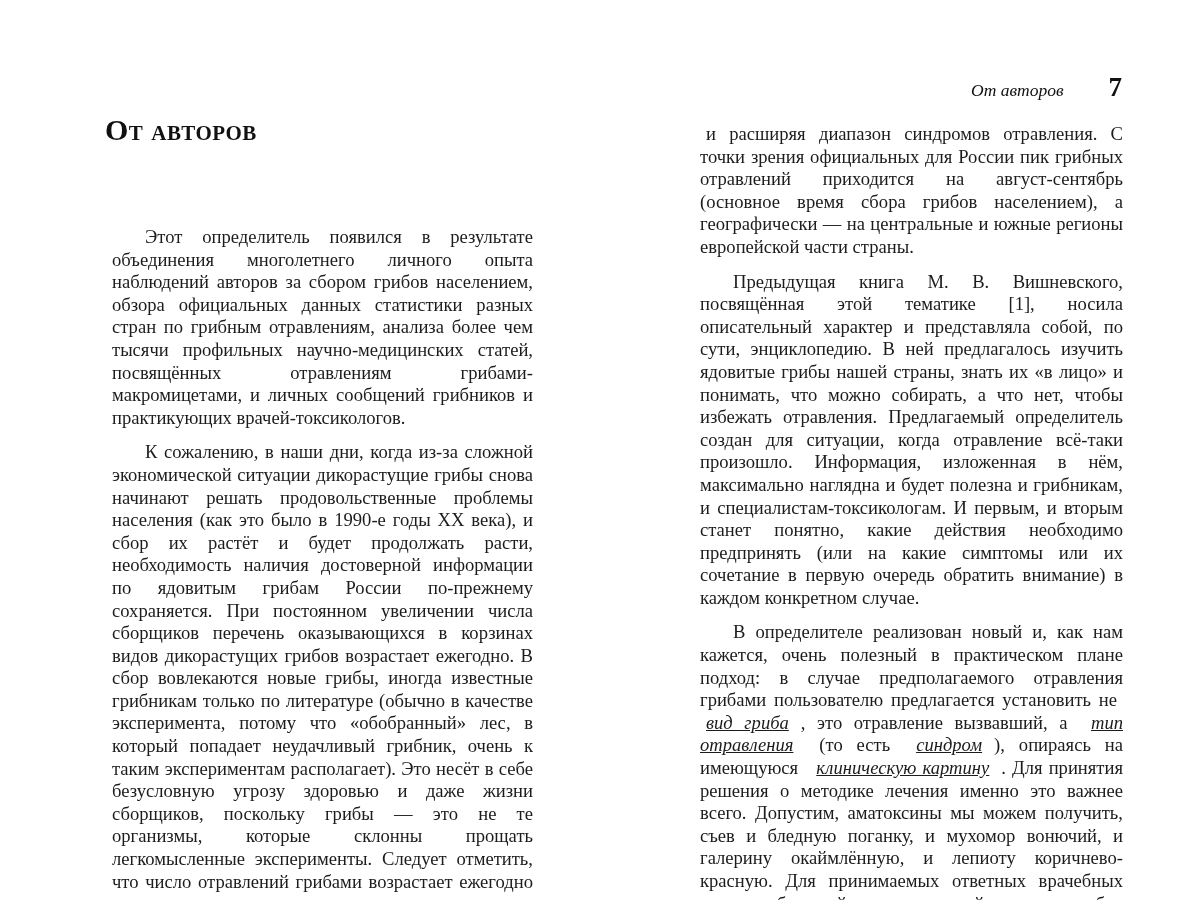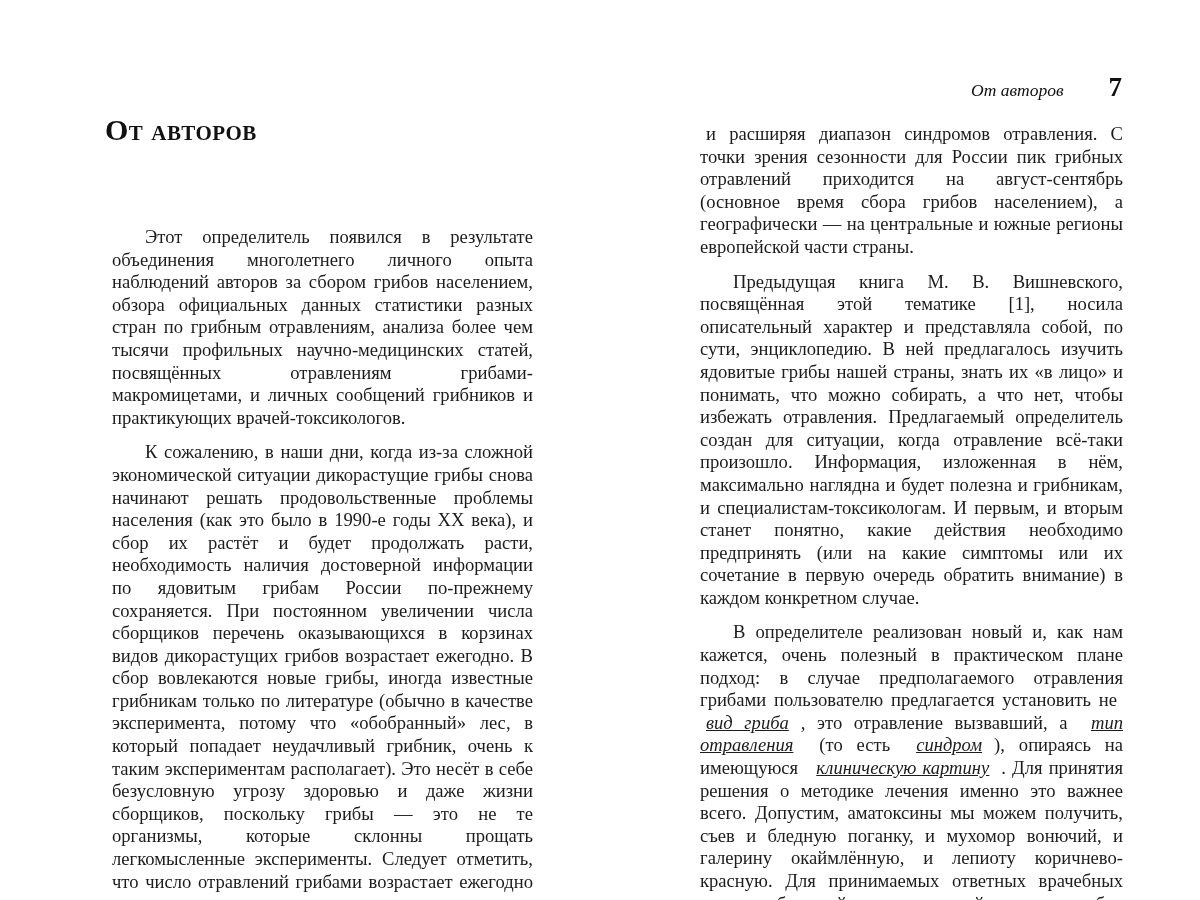--- a/index.html
+++ b/index.html
@@ -82,20 +82,20 @@
   </header>
 
   <h1 class="chapter-title">От авторов</h1>
 
   <section class="col-text left">
       <p class="para indent"><span>Этот определитель появился в результате объединения многолетнего личного опыта наблюдений авторов за сбором грибов населением, обзора официальных данных статистики разных стран по грибным отравлениям, анализа более чем тысячи профильных научно-медицинских статей, посвящённых отравлениям грибами-макромицетами, и личных сообщений грибников и практикующих врачей-токсикологов.</span></p>
       <p class="para indent fill"><span>К сожалению, в наши дни, когда из-за сложной экономической ситуации дикорастущие грибы снова начинают решать продовольственные проблемы населения (как это было в 1990-е годы XX века), и сбор их растёт и будет продолжать расти, необходимость наличия достоверной информации по ядовитым грибам России по-прежнему сохраняется. При постоянном увеличении числа сборщиков перечень оказывающихся в корзинах видов дикорастущих грибов возрастает ежегодно. В сбор вовлекаются новые грибы, иногда известные грибникам только по литературе (обычно в качестве эксперимента, потому что «обобранный» лес, в который попадает неудачливый грибник, очень к таким экспериментам располагает). Это несёт в себе безусловную угрозу здоровью и даже жизни сборщиков, поскольку грибы — это не те организмы, которые склонны прощать легкомысленные эксперименты. Следует отметить, что число отравлений грибами возрастает ежегодно не только из-за упомянутых выше причин, но и потому, что многие ядовитые (особенно теплолюбивые) грибы осваивают новые регионы, попадая в сборы</span></p>
     </section>
 
   <section class="col-text right">
-      <p class="para"><span>и расширяя диапазон синдромов отравления. С точки зрения сезонности для России пик грибных отравлений приходится на август-сентябрь (основное время сбора грибов населением), а географически — на центральные и южные регионы европейской части страны.</span></p>
+      <p class="para"><span>и расширяя диапазон синдромов отравления. С точки зрения официальных для России пик грибных отравлений приходится на август-сентябрь (основное время сбора грибов населением), а географически — на центральные и южные регионы европейской части страны.</span></p>
       <p class="para indent"><span>Предыдущая книга М. В. Вишневского, посвящённая этой тематике [1], носила описательный характер и представляла собой, по сути, энциклопедию. В ней предлагалось изучить ядовитые грибы нашей страны, знать их «в лицо» и понимать, что можно собирать, а что нет, чтобы избежать отравления. Предлагаемый определитель создан для ситуации, когда отравление всё-таки произошло. Информация, изложенная в нём, максимально наглядна и будет полезна и грибникам, и специалистам-токсикологам. И первым, и вторым станет понятно, какие действия необходимо предпринять (или на какие симптомы или их сочетание в первую очередь обратить внимание) в каждом конкретном случае.</span></p>
       <p class="para indent fill"><span>В определителе реализован новый и, как нам кажется, очень полезный в практическом плане подход: в случае предполагаемого отравления грибами пользователю предлагается установить не </span><em>вид гриба</em><span>, это отравление вызвавший, а </span><em>тип отравления</em><span> (то есть </span><em>синдром</em><span>), опираясь на имеющуюся </span><em>клиническую картину</em><span>. Для принятия решения о методике лечения именно это важнее всего. Допустим, аматоксины мы можем получить, съев и бледную поганку, и мухомор вонючий, и галерину окаймлённую, и лепиоту коричнево-красную. Для принимаемых ответных врачебных мер нет большой разницы, какой из этих грибов попал в организм. Также как и нет разницы, каким именно аматоксином из десятка известных поражены органы, ткани и системы пациента. Более того, грибник</span></p>
     </section>
 
   <div class="bottom-dashes"></div>
 
 </div>
 
 </body></html>

